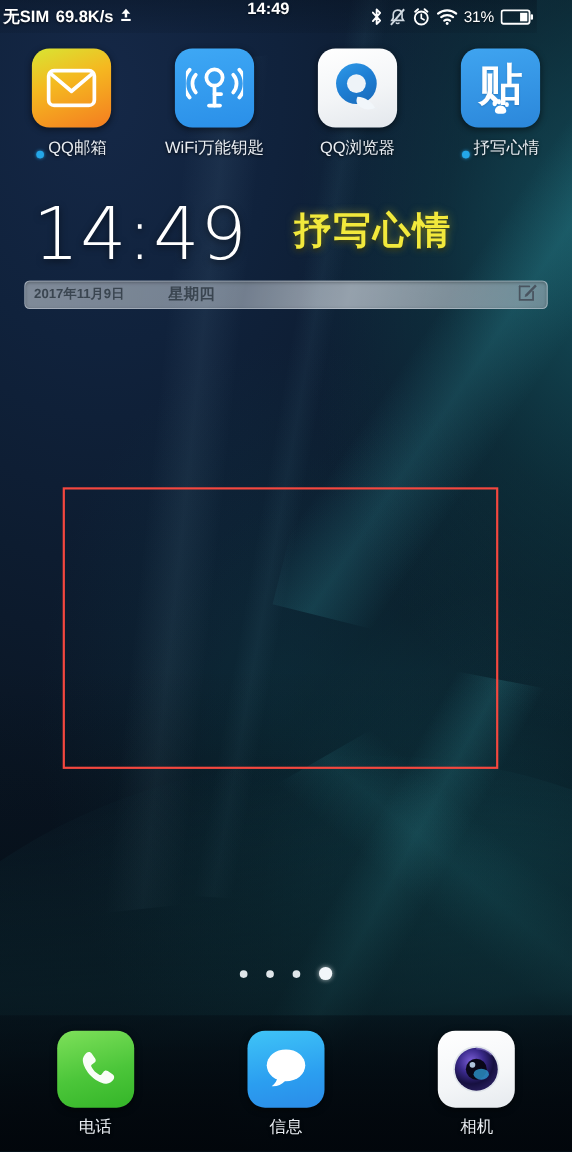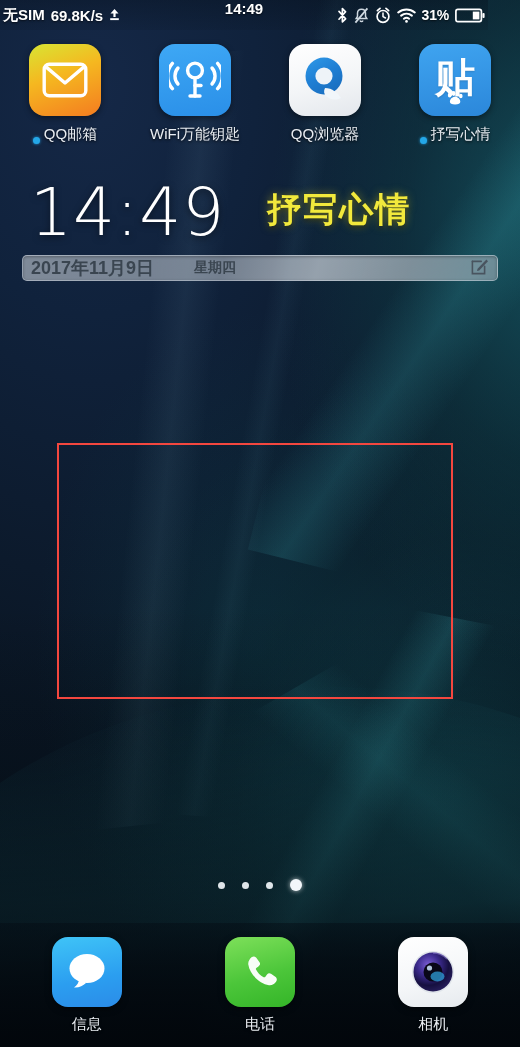--- a/index.html
+++ b/index.html
@@ -73,21 +73,21 @@
     display:flex; 
     padding:0 3px;
     color:#fff; font-size:15px; font-weight:bold;
     text-shadow:0 1px 2px rgba(0,0,0,.6);
     background:linear-gradient(to bottom, rgba(6,16,28,.38), rgba(6,16,28,.12));
   }
   .sb-left { display:flex; align-items:center; gap:6px; }
   .sb-center { position:absolute; left:0; right:0; text-align:center; font-weight:bold; font-size:15px; pointer-events:none; }
   .sb-right { margin-left:auto; display:flex; align-items:center; gap:6px; position:relative; z-index:2; }
   .sb-right svg { display:block; }
-  #batt-pct { font-size:14px; font-weight:bold; letter-spacing:-.2px; }
+  #batt-pct { font-size:14px; font-weight:normal; letter-spacing:-.2px; }
 
   
   #appgrid {
     position:absolute; left:0; top:44px; width:520px;
     display:flex;
   }
   .app {
     flex:1; display:flex; flex-direction:column; align-items:center;
     text-decoration:none;
   }
@@ -139,21 +139,21 @@
   }
   #datebar {
     margin:10px 22px 0 22px; height:26px;
     border-radius:5px;
     background:linear-gradient(105deg, rgba(196,203,210,.62) 0%, rgba(186,194,203,.58) 42%, rgba(214,221,228,.68) 62%, rgba(176,186,196,.55) 100%);
     border:1px solid rgba(235,242,248,.35);
     display:flex; align-items:center;
     padding:0 8px;
     box-shadow:0 1px 3px rgba(0,0,0,.3) inset;
   }
-  #date-text { color:#3a4550; font-size:18px; font-weight:bold; }
+  #date-text { color:#3a4550; font-size:12px; font-weight:bold; }
   #weekday-text { color:#3a4550; font-size:14px; font-weight:bold; margin-left:40px; }
   #edit-icon { margin-left:auto; }
 
   
   #annotation {
     position:absolute;
     left:57px; top:443px; width:396px; height:256px;
     border:2px solid #f4473f;
     background:transparent;
     pointer-events:none;
@@ -353,36 +353,36 @@
   <div id="pagedots">
     <span class="pdot"></span>
     <span class="pdot"></span>
     <span class="pdot"></span>
     <span class="pdot active"></span>
   </div>
 
   <div id="dock">
 
     <div class="dock-app">
+      <div class="dock-icon ic-phone">
+        <svg width="40" height="40" viewBox="0 0 40 40">
+          <path d="M11.5 5.2 c2 -1.4 3.9 -0.9 5 0.7 l3 4.3 c1 1.5 .6 3 -.8 4 l-2.4 1.8 c-.5 .4 -.6 1 -.3 1.6 c1.6 3.3 4.3 6 7.6 7.6 c.6 .3 1.2 .2 1.6 -.3 l1.8 -2.4 c1 -1.4 2.5 -1.8 4 -.8 l4.3 3 c1.6 1.1 2.1 3 .7 5 c-1.6 2.3 -4.2 3.9 -7 3.5 c-9.5 -1.3 -19.4 -11.2 -20.7 -20.7 c-.4 -2.8 1.2 -5.4 3.2 -7.3 z" fill="#fff" opacity="0.96"></path>
+        </svg>
+      </div>
+      <div class="dock-label">电话</div>
+    </div>
+
+    <div class="dock-app">
       <div class="dock-icon ic-messages">
         <svg width="44" height="42" viewBox="0 0 44 42">
           <ellipse cx="22" cy="17.5" rx="17.5" ry="14.5" fill="#fff"></ellipse>
           <path d="M14.5 27 c-.5 4.5 -2.5 7.5 -5.5 9.5 c4.5 .5 9 -1.5 12 -4.5 z" fill="#fff"></path>
         </svg>
       </div>
       <div class="dock-label">信息</div>
-    </div>
-
-    <div class="dock-app">
-      <div class="dock-icon ic-phone">
-        <svg width="40" height="40" viewBox="0 0 40 40">
-          <path d="M11.5 5.2 c2 -1.4 3.9 -0.9 5 0.7 l3 4.3 c1 1.5 .6 3 -.8 4 l-2.4 1.8 c-.5 .4 -.6 1 -.3 1.6 c1.6 3.3 4.3 6 7.6 7.6 c.6 .3 1.2 .2 1.6 -.3 l1.8 -2.4 c1 -1.4 2.5 -1.8 4 -.8 l4.3 3 c1.6 1.1 2.1 3 .7 5 c-1.6 2.3 -4.2 3.9 -7 3.5 c-9.5 -1.3 -19.4 -11.2 -20.7 -20.7 c-.4 -2.8 1.2 -5.4 3.2 -7.3 z" fill="#fff" opacity="0.96"></path>
-        </svg>
-      </div>
-      <div class="dock-label">电话</div>
     </div>
 
     <div class="dock-app">
       <div class="dock-icon ic-camera">
         <svg width="50" height="50" viewBox="0 0 50 50">
           <defs>
             <radialGradient id="lensg" cx="0.38" cy="0.32" r="0.75">
               <stop offset="0%" stop-color="#7b5fd6"></stop>
               <stop offset="38%" stop-color="#3b2a8c"></stop>
               <stop offset="70%" stop-color="#161040"></stop>

